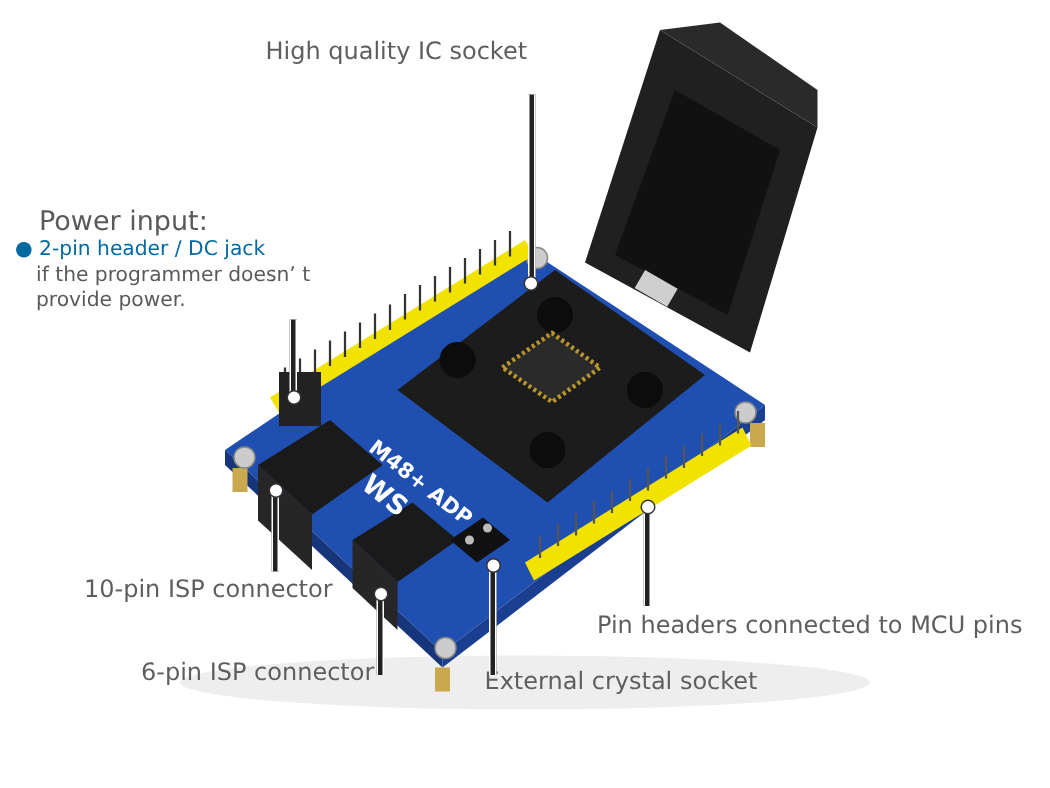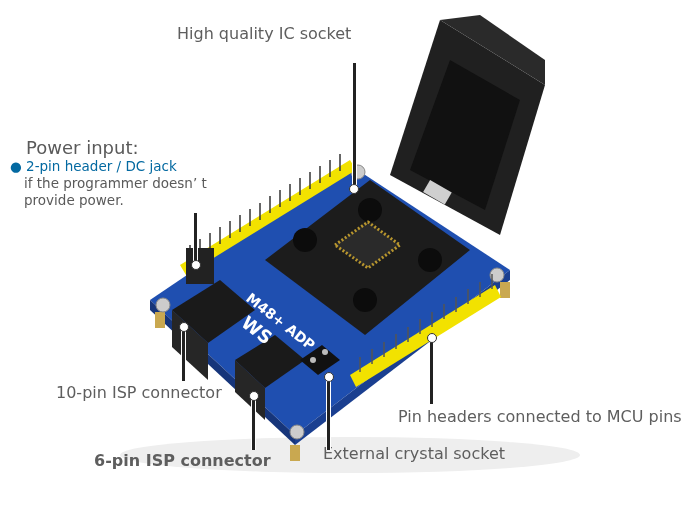--- a/index.html
+++ b/index.html
@@ -108,21 +108,21 @@
   <div class="cont">if the programmer doesn’ t</div>
   <div class="cont">provide power.</div>
 </div>
 <div class="leader" style="left:193px; top:213px; height:50px;"></div>
 <div class="dot" style="left:191px; top:260px;"></div>
 
 <div class="label" style="left:14px; top:383px;margin-left:42px;">10-pin ISP connector</div>
 <div class="leader" style="left:181px; top:327px; height:54px;"></div>
 <div class="dot" style="left:179px; top:322px;"></div>
 
-<div class="label" style="left:94px; top:451px;font-weight:bold;">6-pin ISP connector</div>
+<div class="label" style="left:94px; top:438px;">6-pin ISP connector</div>
 <div class="leader" style="left:251px; top:396px; height:54px;"></div>
 <div class="dot" style="left:249px; top:391px;"></div>
 
 <div class="label" style="left:323px; top:444px;">External crystal socket</div>
 <div class="leader" style="left:326px; top:377px; height:73px;"></div>
 <div class="dot" style="left:324px; top:372px;"></div>
 
 <div class="label" style="left:398px; top:407px;text-align:right;">Pin headers connected to MCU pins</div>
 <div class="leader" style="left:429px; top:338px; height:66px;"></div>
 <div class="dot" style="left:427px; top:333px;"></div>

